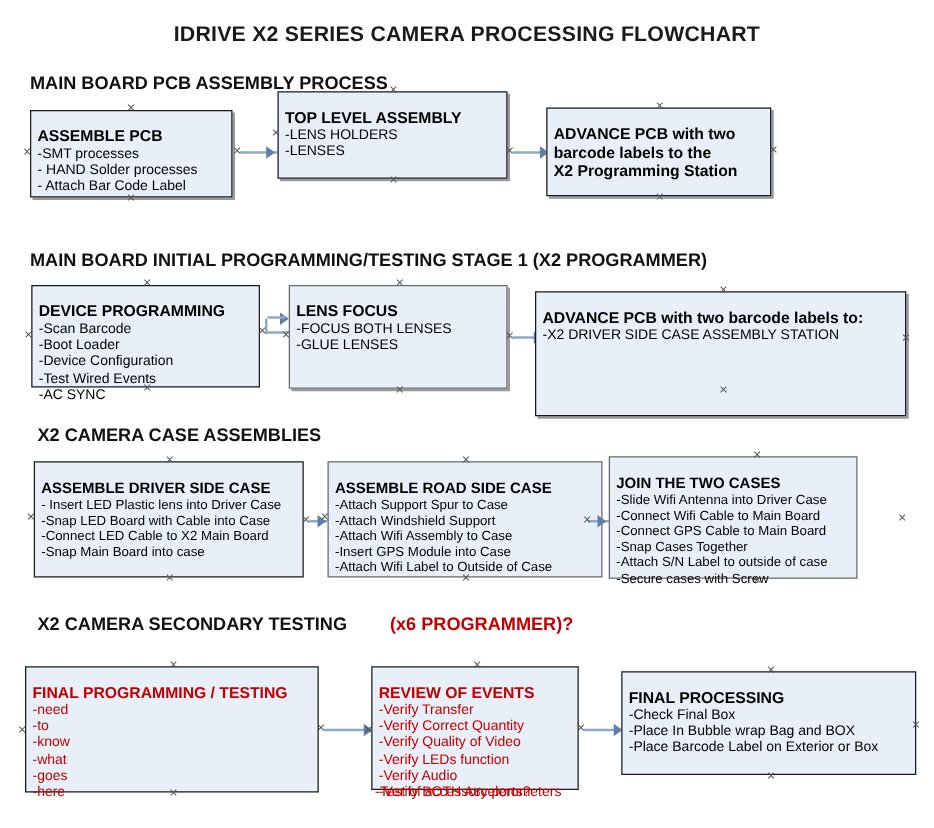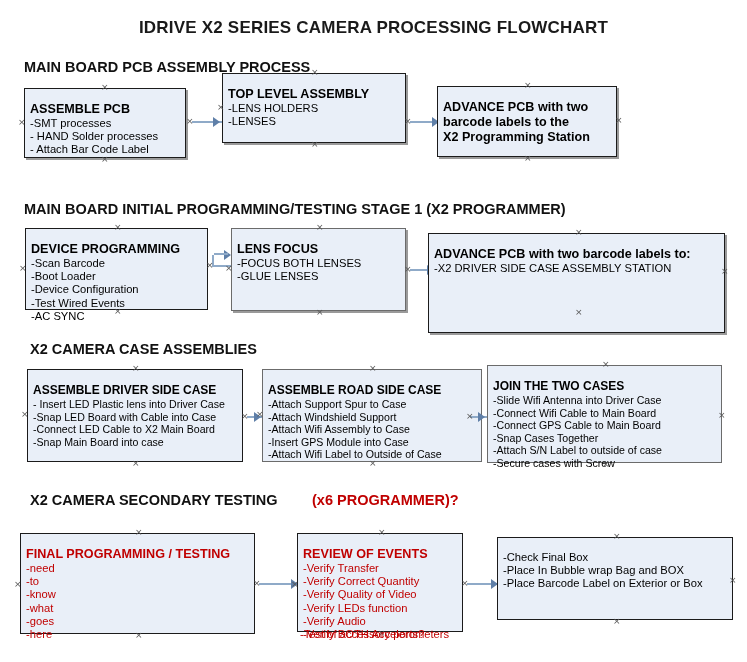--- a/index.html
+++ b/index.html
@@ -154,21 +154,21 @@
     <div class="bline">-Attach Wifi Label to Outside of Case</div>
     <div class="hx" style="left:106px;top:-5px;"></div>
     <div class="hx" style="left:106px;top:90px;"></div>
     <div class="hx" style="left:-7px;top:41px;"></div>
   </div>
 
   <div class="conn" style="left:470px;top:416px;width:20px;"></div>
   <div class="arrowhead" style="left:478px;top:412px;"></div>
   <div class="hx" style="left:466px;top:413px;"></div>
 
-  <div class="box small gray" style="left:487px;top:365px;width:235px;height:98px;">
+  <div class="box small gray" style="left:487px;top:365px;width:199px;height:98px;">
     <div class="btitle">JOIN THE TWO CASES</div>
     <div class="bline">-Slide Wifi Antenna into Driver Case</div>
     <div class="bline">-Connect Wifi Cable to Main Board</div>
     <div class="bline">-Connect GPS Cable to Main Board</div>
     <div class="bline">-Snap Cases Together</div>
     <div class="bline">-Attach S/N Label to outside of case</div>
     <div class="bline">-Secure cases with Screw</div>
     <div class="hx" style="left:114px;top:-5px;"></div>
     <div class="hx" style="left:114px;top:95px;"></div>
     <div class="hx" style="left:230px;top:46px;"></div>
@@ -206,20 +206,21 @@
     <div class="hx" style="left:80px;top:96px;"></div>
     <div class="hx" style="left:-7px;top:47px;"></div>
   </div>
   <div class="overflow-line" style="left:300px;top:628px;">-Test of accessory ports?</div>
 
   <div class="conn" style="left:467px;top:583px;width:32px;"></div>
   <div class="arrowhead" style="left:491px;top:579px;"></div>
   <div class="hx" style="left:461px;top:580px;"></div>
 
   <div class="box" style="left:497px;top:537px;width:236px;height:83px;">
+    <div class="btitle">FINAL PROCESSING</div>
     <div class="bline"> -Check Final Box</div>
     <div class="bline">-Place In Bubble wrap Bag and BOX</div>
     <div class="bline">-Place Barcode Label on Exterior or Box</div>
     <div class="hx" style="left:115px;top:-5px;"></div>
     <div class="hx" style="left:115px;top:80px;"></div>
     <div class="hx" style="left:231px;top:39px;"></div>
   </div>
 
 </div>
 

